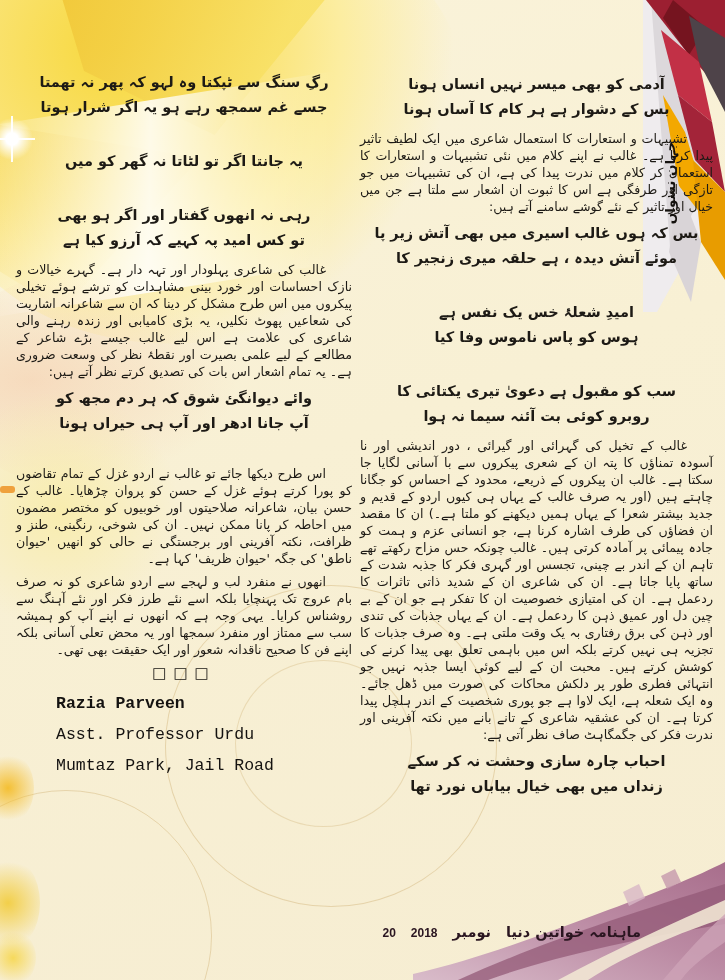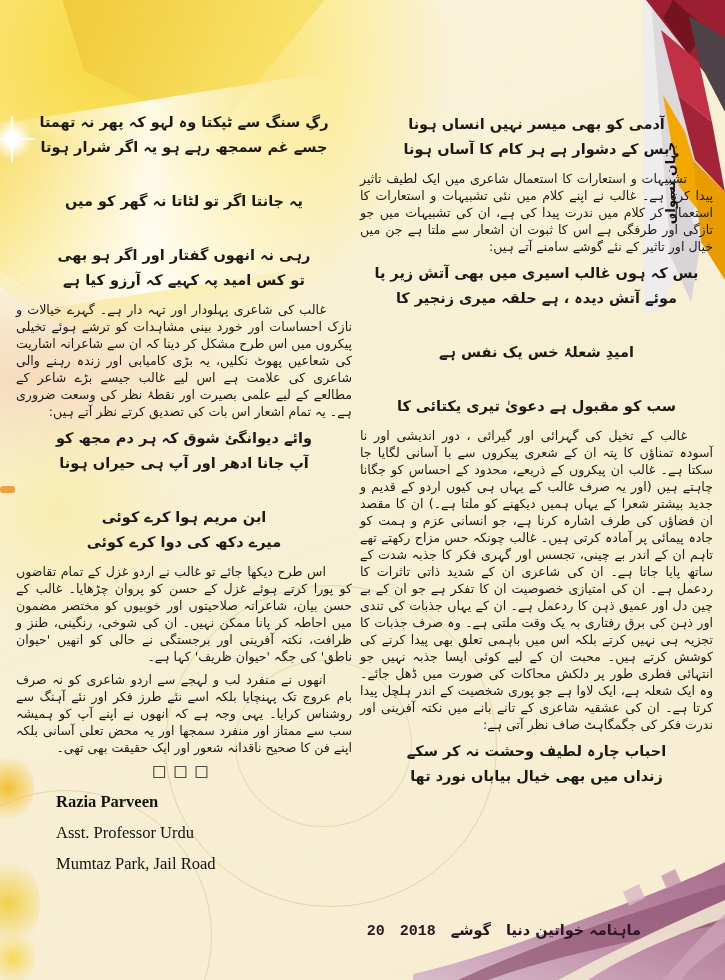--- a/index.html
+++ b/index.html
@@ -38,35 +38,35 @@
   .blob.b2{left:-24px;top:856px;width:64px;height:94px;background:radial-gradient(circle,#f2cf4a 0%,rgba(242,207,74,0) 72%);}
   .blob.b3{left:-10px;top:930px;width:46px;height:56px;background:radial-gradient(circle,#f6d95c 0%,rgba(246,217,92,0) 72%);}
   .orange-dash{position:absolute;left:0;top:486px;width:15px;height:7px;border-radius:3px;background:#efa13d;}
   
   .corner-crystal{position:absolute;right:0;top:0;width:82px;height:312px;}
   .corner-mauve{position:absolute;right:0;bottom:0;width:312px;height:118px;}
   .vertical-tab{position:absolute;left:598px;top:172px;width:150px;height:22px;
     transform:rotate(-90deg);transform-origin:center;direction:rtl;text-align:center;
     font-size:13.5px;font-weight:bold;color:#14110e;letter-spacing:.5px;}
   
-  .col{position:absolute;direction:rtl;margin-top:40px;}
+  .col{position:absolute;direction:rtl;}
   .col-left{left:16px;top:70px;width:336px;}
   .col-right{left:360px;top:72px;width:353px;}
   .couplet{text-align:center;font-weight:bold;font-size:14.5px;line-height:25px;margin:0 0 29px 0;}
   .couplet.tight{margin-bottom:8px;}
   .verse{white-space:nowrap;}
   .prose{margin:2px 0 6px 0;font-size:12.6px;line-height:17px;text-align:justify;text-indent:26px;}
   .end-marks{text-align:center;font-size:15px;font-weight:bold;letter-spacing:7px;margin:2px 0 6px 0;color:#15120f;}
-  .author{direction:ltr;text-align:left;font-family:Liberation Serif, serif;
+  .author{direction:ltr;text-align:left;font-family:Liberation Mono, monospace;
     padding-left:40px;font-size:16.5px;line-height:31px;color:#141210;}
   .author .name{font-weight:bold;}
   
   .footer{position:absolute;right:84px;bottom:40px;display:flex;direction:ltr;align-items:baseline;gap:15px;
     font-weight:bold;font-size:14.5px;color:#2a1520;}
-  .footer .num{font-family:Liberation Mono, monospace;font-size:15px;}
+  .footer .num{font-family:Liberation Sans, sans-serif;font-size:12px;}
   .footer .urdu{font-family:"DejaVu Sans",sans-serif;direction:rtl;}
 </style>
 </head>
 <body>
 
 <div class="page">
 
   <div class="bg-yellow-main"></div>
   <div class="bg-petal-edge"></div>
   <div class="bg-petal-edge2"></div>
@@ -124,24 +124,20 @@
     </div>
     <div class="couplet tight">
       <div class="verse">رہی نہ انھوں گفتار اور اگر ہو بھی</div>
       <div class="verse">تو کس امید پہ کہیے کہ آرزو کیا ہے</div>
     </div>
     <p class="prose">غالب کی شاعری پہلودار اور تہہ دار ہے۔ گہرے خیالات و نازک احساسات اور خورد بینی مشاہدات کو ترشے ہوئے تخیلی پیکروں میں اس طرح مشکل کر دینا کہ ان سے شاعرانہ اشاریت کی شعاعیں پھوٹ نکلیں، یہ بڑی کامیابی اور زندہ رہنے والی شاعری کی علامت ہے اس لیے غالب جیسے بڑے شاعر کے مطالعے کے لیے علمی بصیرت اور نقطۂ نظر کی وسعت ضروری ہے۔ یہ تمام اشعار اس بات کی تصدیق کرتے نظر آتے ہیں:</p>
     <div class="couplet">
       <div class="verse">وائے دیوانگئ شوق کہ ہر دم مجھ کو</div>
       <div class="verse">آپ جانا ادھر اور آپ ہی حیراں ہونا</div>
     </div>
-    <div class="couplet tight">
-      <div class="verse">ابن مریم ہوا کرے کوئی</div>
-      <div class="verse">میرے دکھ کی دوا کرے کوئی</div>
-    </div>
     <p class="prose">اس طرح دیکھا جائے تو غالب نے اردو غزل کے تمام تقاضوں کو پورا کرتے ہوئے غزل کے حسن کو پروان چڑھایا۔ غالب کے حسن بیان، شاعرانہ صلاحیتوں اور خوبیوں کو مختصر مضمون میں احاطہ کر پانا ممکن نہیں۔ ان کی شوخی، رنگینی، طنز و ظرافت، نکتہ آفرینی اور برجستگی نے حالی کو انھیں 'حیوان ناطق' کی جگہ 'حیوان ظریف' کہا ہے۔</p>
     <p class="prose">انھوں نے منفرد لب و لہجے سے اردو شاعری کو نہ صرف بام عروج تک پہنچایا بلکہ اسے نئے طرز فکر اور نئے آہنگ سے روشناس کرایا۔ یہی وجہ ہے کہ انھوں نے اپنے آپ کو ہمیشہ سب سے ممتاز اور منفرد سمجھا اور یہ محض تعلی آسانی بلکہ اپنے فن کا صحیح ناقدانہ شعور اور ایک حقیقت بھی تھی۔</p>
     <div class="end-marks">□□□</div>
     <div class="author">
       <div class="name">Razia Parveen</div>
       <div>Asst. Professor Urdu</div>
       <div>Mumtaz Park, Jail Road</div>
 
     </div>
   </div>
@@ -151,31 +147,33 @@
       <div class="verse">آدمی کو بھی میسر نہیں انساں ہونا</div>
       <div class="verse">بس کے دشوار ہے ہر کام کا آساں ہونا</div>
     </div>
     <p class="prose">تشبیہات و استعارات کا استعمال شاعری میں ایک لطیف تاثیر پیدا کرتا ہے۔ غالب نے اپنے کلام میں نئی تشبیہات و استعارات کا استعمال کر کلام میں ندرت پیدا کی ہے، ان کی تشبیہات میں جو تازگی اور طرفگی ہے اس کا ثبوت ان اشعار سے ملتا ہے جن میں خیال اور تاثیر کے نئے گوشے سامنے آتے ہیں:</p>
     <div class="couplet">
       <div class="verse">بس کہ ہوں غالب اسیری میں بھی آتش زیر پا</div>
       <div class="verse">موئے آتش دیدہ ، ہے حلقہ میری زنجیر کا</div>
     </div>
     <div class="couplet">
       <div class="verse">امیدِ شعلۂ خس یک نفس ہے</div>
+      <div class="verse">ہوس کو پاس ناموس وفا کیا</div>
     </div>
     <div class="couplet tight">
       <div class="verse">سب کو مقبول ہے دعویٰ تیری یکتائی کا</div>
+      <div class="verse">روبرو کوئی بت آئنہ سیما نہ ہوا</div>
     </div>
     <p class="prose">غالب کے تخیل کی گہرائی اور گیرائی ، دور اندیشی اور نا آسودہ تمناؤں کا پتہ ان کے شعری پیکروں سے با آسانی لگایا جا سکتا ہے۔ غالب ان پیکروں کے ذریعے، محدود کے احساس کو جگانا چاہتے ہیں (اور یہ صرف غالب کے یہاں ہی کیوں اردو کے قدیم و جدید بیشتر شعرا کے یہاں ہمیں دیکھنے کو ملتا ہے۔) ان کا مقصد ان فضاؤں کی طرف اشارہ کرنا ہے، جو انسانی عزم و ہمت کو جادہ پیمائی پر آمادہ کرتی ہیں۔ غالب چونکہ حس مزاح رکھتے تھے تاہم ان کے اندر بے چینی، تجسس اور گہری فکر کا جذبہ شدت کے ساتھ پایا جاتا ہے۔ ان کی شاعری ان کے شدید ذاتی تاثرات کا ردعمل ہے۔ ان کی امتیازی خصوصیت ان کا تفکر ہے جو ان کے بے چین دل اور عمیق ذہن کا ردعمل ہے۔ ان کے یہاں جذبات کی تندی اور ذہن کی برق رفتاری بہ یک وقت ملتی ہے۔ وہ صرف جذبات کا تجزیہ ہی نہیں کرتے بلکہ اس میں باہمی تعلق بھی پیدا کرنے کی کوشش کرتے ہیں۔ محبت ان کے لیے کوئی ایسا جذبہ نہیں جو انتہائی فطری طور پر دلکش محاکات کی صورت میں ڈھل جائے۔ وہ ایک شعلہ ہے، ایک لاوا ہے جو پوری شخصیت کے اندر ہلچل پیدا کرتا ہے۔ ان کی عشقیہ شاعری کے تانے بانے میں نکتہ آفرینی اور ندرت فکر کی جگمگاہٹ صاف نظر آتی ہے:</p>
     <div class="couplet tight">
-      <div class="verse">احباب چارہ لطیف وحشت نہ کر سکے</div>
+      <div class="verse">احباب چارہ سازی وحشت نہ کر سکے</div>
       <div class="verse">زنداں میں بھی خیال بیاباں نورد تھا</div>
     </div>
   </div>
 
   <div class="footer">
     <span class="num">20</span>
     <span class="num">2018</span>
-    <span class="urdu">گوشے</span>
+    <span class="urdu">نومبر</span>
     <span class="urdu">ماہنامہ خواتین دنیا</span>
   </div>
 
 </div>
 
 </body></html>

